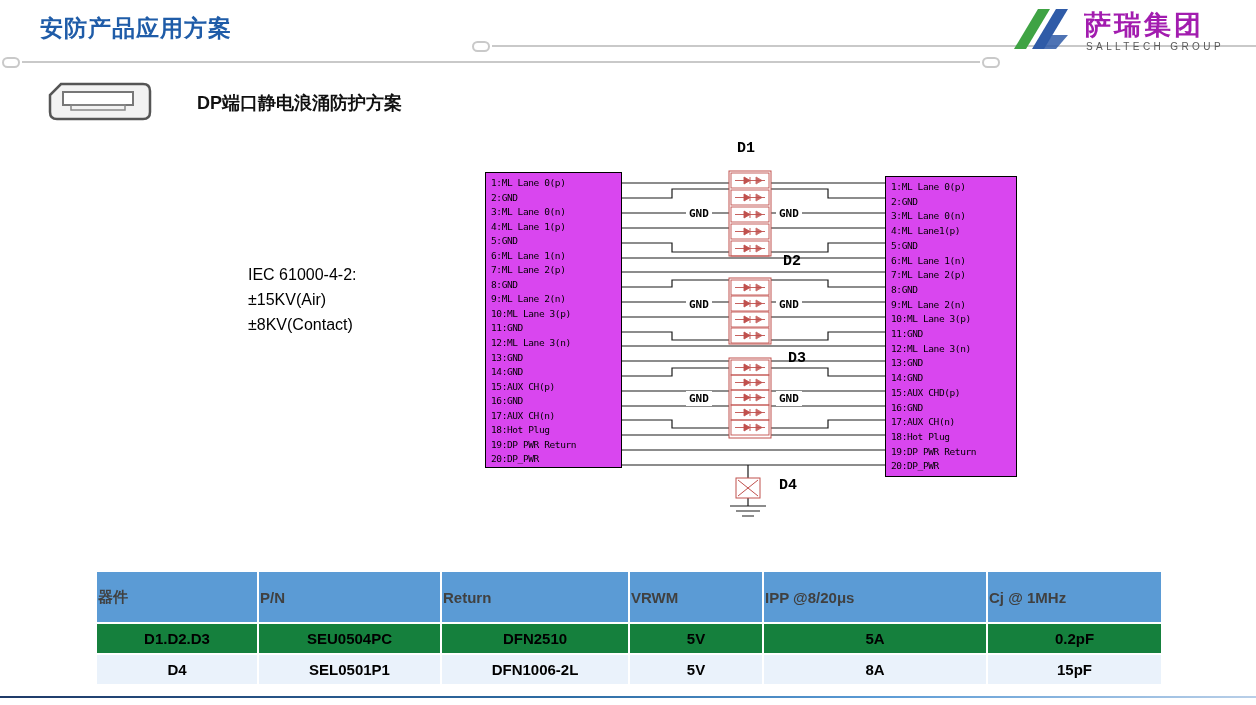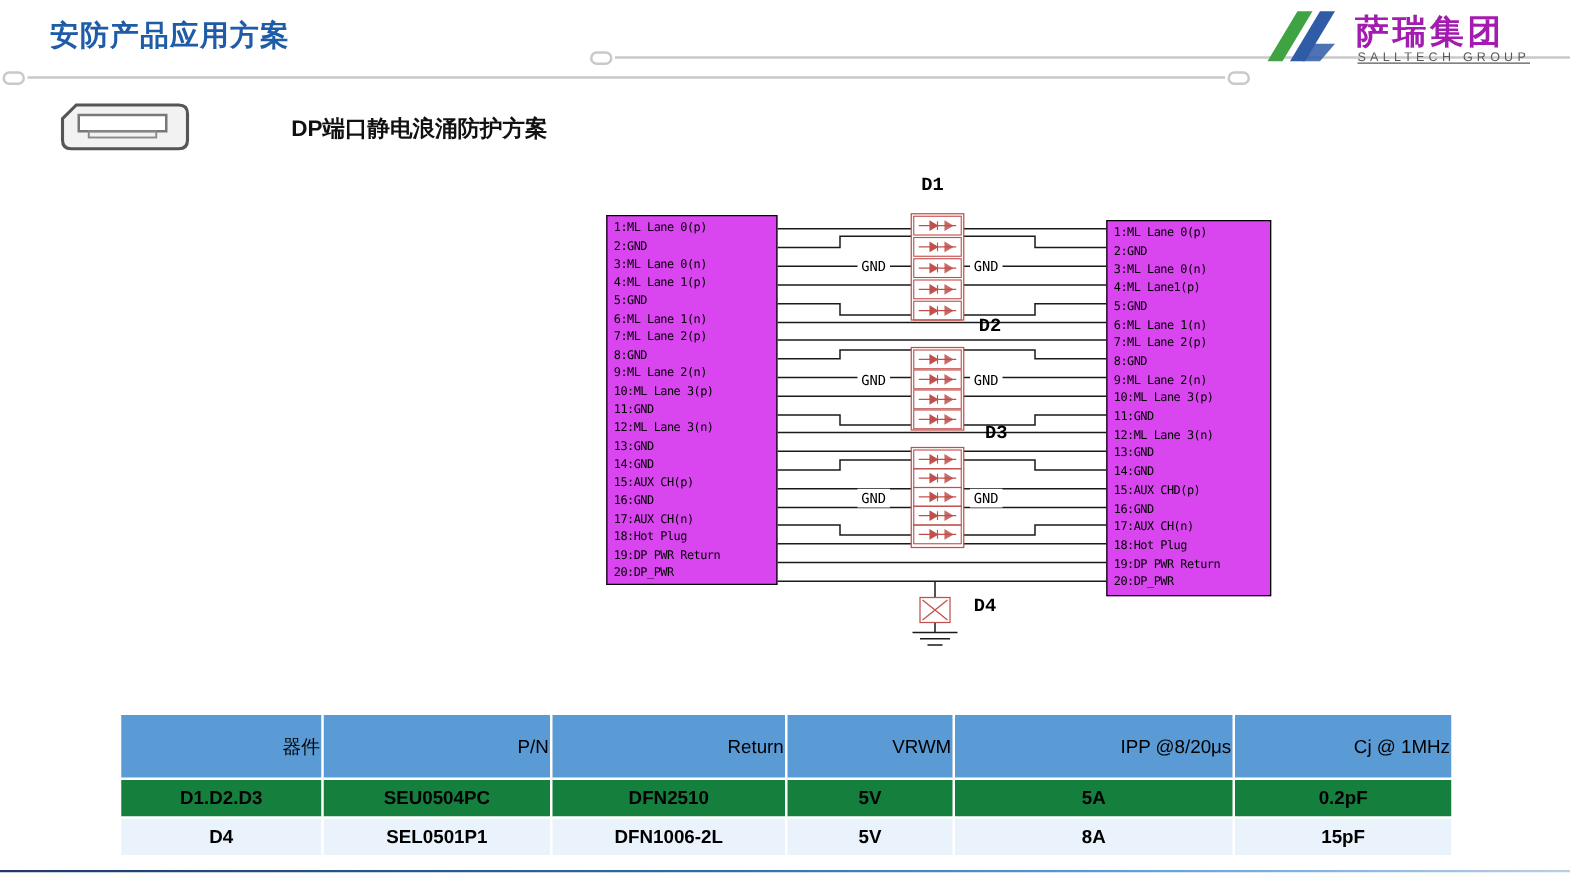--- a/index.html
+++ b/index.html
@@ -11,51 +11,51 @@
               color:#1F5CA8;letter-spacing:1px;}
   .line{position:absolute;height:2px;background:#C9C9C9;}
   .line-upper{left:492px;top:45px;width:764px;}
   .line-lower{left:22px;top:61px;width:958px;}
   .pill{position:absolute;width:14px;height:7px;border:2px solid #C9C9C9;border-radius:6px;background:#fff;}
   .pill-a{left:472px;top:41px;}
   .pill-b{left:2px;top:57px;}
   .pill-c{left:982px;top:57px;}
   .logo-mark{position:absolute;left:1012px;top:5px;width:64px;height:50px;}
   .brand{position:absolute;left:1084px;top:7px;font-size:27px;font-weight:bold;color:#a21caf;letter-spacing:3px;}
-  .brand-sub{position:absolute;left:1086px;top:41px;font-size:10px;color:#595959;letter-spacing:3.4px;text-decoration:underline;}
+  .brand-sub{position:absolute;left:1086px;top:41px;font-size:10px;color:#595959;letter-spacing:3.4px;}
 
   
   .dp-icon{position:absolute;left:45px;top:79px;width:112px;height:45px;}
-  .section-title{position:absolute;left:197px;top:91px;font-size:18px;font-weight:bold;color:#111;margin-left:36px;}
+  .section-title{position:absolute;left:197px;top:91px;font-size:18px;font-weight:bold;color:#111;}
   .iec{position:absolute;left:248px;top:262px;font-size:16px;line-height:25px;color:#000;}
 
   
   .wires{position:absolute;left:0;top:0;width:1256px;height:705px;pointer-events:none;}
   .pin-box{position:absolute;border:1.5px solid #000;background:#d946ef;box-sizing:border-box;
            padding:3px 0 0 5px;white-space:nowrap;}
   .pin-left{left:485px;top:172px;width:137px;height:296px;}
   .pin-right{left:885px;top:176px;width:132px;height:301px;}
   .pin-row{font-family:"DejaVu Sans Mono",monospace;font-size:9.5px;line-height:14.55px;
            color:#000;letter-spacing:-0.4px;}
   .pin-right .pin-row{line-height:14.7px;}
-  .gnd{position:absolute;font-family:"DejaVu Sans Mono",monospace;font-weight:normal;font-size:11px;
+  .gnd{position:absolute;font-family:"DejaVu Sans Mono",monospace;font-weight:bold;font-size:11px;
        background:#fff;padding:1px 3px;color:#000;}
   .g1l{left:686px;top:206px;} .g1r{left:776px;top:206px;}
   .g2l{left:686px;top:297px;} .g2r{left:776px;top:297px;}
   .g3l{left:686px;top:391px;} .g3r{left:776px;top:391px;}
   .devlab{position:absolute;font-size:15px;font-weight:bold;color:#000;font-family:Liberation Mono, monospace;}
   .d1{left:737px;top:140px;}
   .d2{left:783px;top:253px;}
-  .d3{left:788px;top:338px;}
+  .d3{left:788px;top:350px;}
   .d4{left:779px;top:477px;}
 
   
   .spec-table{position:absolute;left:95px;top:570px;width:1066px;border-collapse:collapse;table-layout:fixed;}
-  .spec-table th{background:#5B9BD5;color:#000000;font-size:15px;font-weight:normal;height:48px;
-                 border:2px solid #fff;text-align:right;}
+  .spec-table th{background:#5B9BD5;color:#404040;font-size:15px;font-weight:bold;height:48px;
+                 border:2px solid #fff;text-align:left;}
   .spec-table td{font-size:15px;font-weight:bold;color:#000;text-align:center;height:27px;
                  border:2px solid #fff;}
   .spec-table tbody tr:nth-child(1){background:#15803d;}
   .spec-table tbody tr:nth-child(2){background:#EAF2FB;}
 
   
   .footer-bar{position:absolute;left:0;top:696px;width:1256px;height:9px;
               background:linear-gradient(90deg,#1F3A68 0%,#2E6DA4 45%,#5B9BD5 70%,#B9CFE8 100%);}
 </style>
 </head>
@@ -78,20 +78,25 @@
   <div class="brand">萨瑞集团</div>
   <div class="brand-sub">SALLTECH GROUP</div>
 
   <svg class="dp-icon" viewBox="0 0 112 45">
     <path d="M16 5 L98 5 Q105 5 105 12 V33 Q105 40 98 40 H12 Q5 40 5 33 V16 Z" fill="#F2F2F2" stroke="#555" stroke-width="2.5"></path>
     <rect x="18" y="13" width="70" height="13" fill="#fff" stroke="#777" stroke-width="2"></rect>
     <rect x="26" y="26" width="54" height="5" fill="none" stroke="#888" stroke-width="1.5"></rect>
   </svg>
   <div class="section-title">DP端口静电浪涌防护方案</div>
 
+  <div class="iec">
+    <div>IEC 61000-4-2:</div>
+    <div>±15KV(Air)</div>
+    <div>±8KV(Contact)</div>
+  </div>
 
   <svg class="wires" viewBox="0 0 1256 705">
     <defs>
       <g id="tvs-cell" stroke-width="0.9">
         <rect x="0" y="0" width="38" height="15"></rect>
         <path d="M4 7.5 H34"></path>
         <path d="M13 4 L19 7.5 L13 11 Z" fill="currentColor"></path>
         <path d="M19 4 V11"></path>
         <path d="M25 4 L31 7.5 L25 11 Z" fill="currentColor" opacity="0.85"></path>
       </g>

